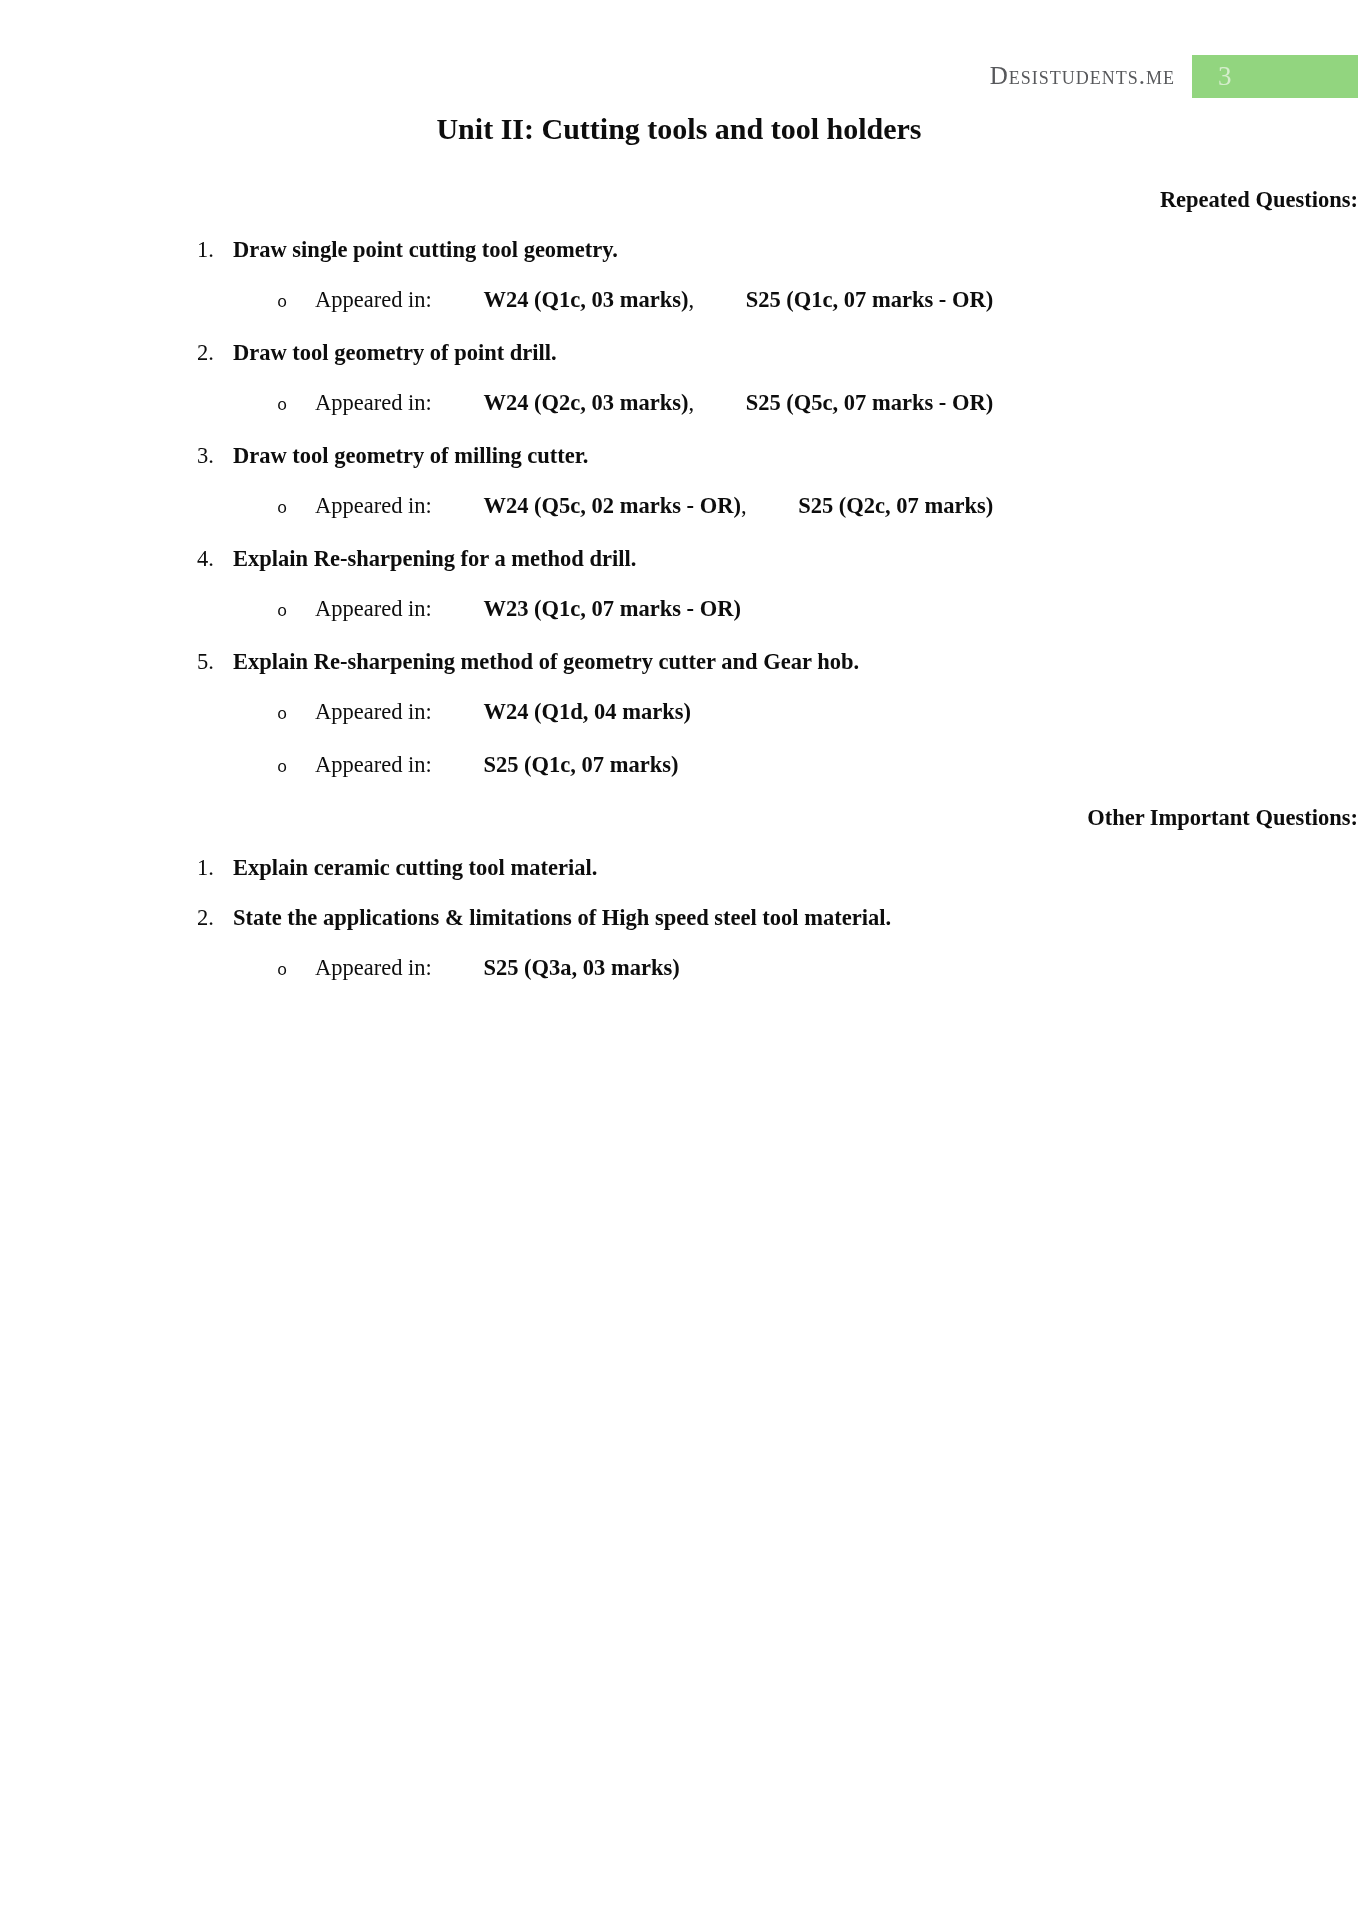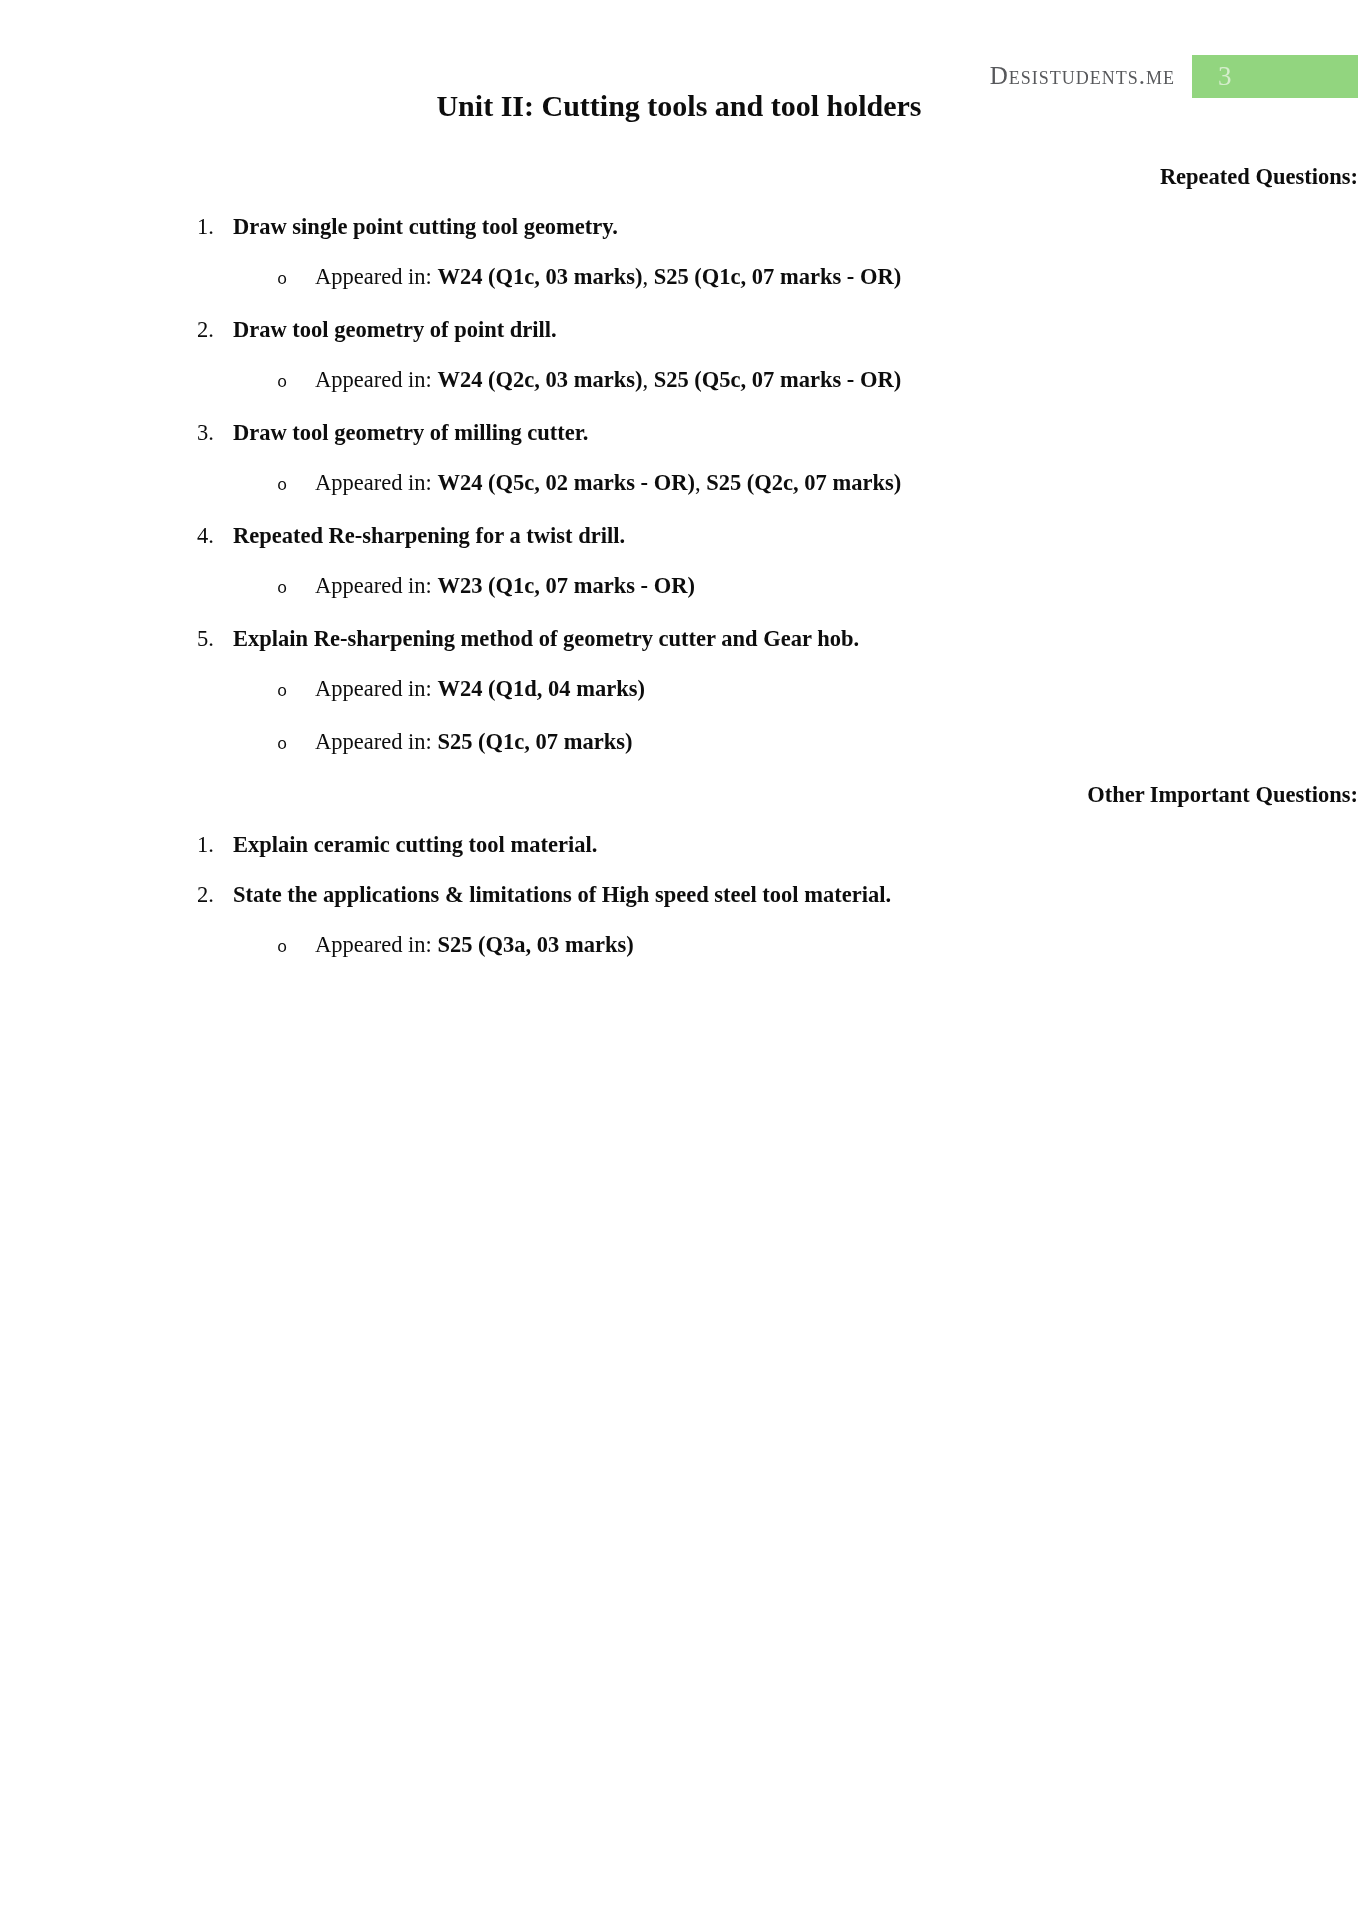--- a/index.html
+++ b/index.html
@@ -28,21 +28,21 @@
     padding-left:26px;
   }
   .page-badge-num {
     font-size:27px;
     color:#d5edcc;
     line-height:1;
   }
   
   .content { position:absolute; top:0; left:0; width:100%; }
   .doc-title {
-    margin-top:85px;
+    margin-top:108px;
     text-align:center;
     font-size:30px; font-weight:bold;
     line-height:42px;
   }
   .flow { margin-top:25px; }
   .line { line-height:50px; font-size:22.5px; }
   .section-heading {
     padding-left:157px;
     font-weight:bold;
     text-align:right;
@@ -52,21 +52,21 @@
     display:inline-block; width:36px;
     font-weight:normal;
   }
   .q-text { font-weight:bold; }
   .a-row { padding-left:277px; }
   .a-bullet {
     display:inline-block; width:38px;
     font-family:"Liberation Mono","DejaVu Sans Mono",monospace;
     font-size:17px;
   }
-  .a-text b { font-weight:bold; }
+  .a-text b { font-weight:bold;margin-left:46px; }
 </style>
 </head>
 <body>
 
 <div class="page">
 
   <div class="site-name">Desistudents.me</div>
   <div class="page-badge" style="background: rgb(146, 213, 127);">
     <span class="page-badge-num">3</span>
   </div>
@@ -80,21 +80,21 @@
 
       <div class="line q-row"><span class="q-num">1.</span><span class="q-text">Draw single point cutting tool geometry.</span></div>
       <div class="line a-row"><span class="a-bullet">o</span><span class="a-text"><span>Appeared in: </span><b>W24 (Q1c, 03 marks)</b><span>, </span><b>S25 (Q1c, 07 marks - OR)</b></span></div>
 
       <div class="line q-row"><span class="q-num">2.</span><span class="q-text">Draw tool geometry of point drill.</span></div>
       <div class="line a-row"><span class="a-bullet">o</span><span class="a-text"><span>Appeared in: </span><b>W24 (Q2c, 03 marks)</b><span>, </span><b>S25 (Q5c, 07 marks - OR)</b></span></div>
 
       <div class="line q-row"><span class="q-num">3.</span><span class="q-text">Draw tool geometry of milling cutter.</span></div>
       <div class="line a-row"><span class="a-bullet">o</span><span class="a-text"><span>Appeared in: </span><b>W24 (Q5c, 02 marks - OR)</b><span>, </span><b>S25 (Q2c, 07 marks)</b></span></div>
 
-      <div class="line q-row"><span class="q-num">4.</span><span class="q-text">Repeated Re-sharpening for a twist drill.</span></div>
+      <div class="line q-row"><span class="q-num">4.</span><span class="q-text">Explain Re-sharpening for a method drill.</span></div>
       <div class="line a-row"><span class="a-bullet">o</span><span class="a-text"><span>Appeared in: </span><b>W23 (Q1c, 07 marks - OR)</b></span></div>
 
       <div class="line q-row"><span class="q-num">5.</span><span class="q-text">Explain Re-sharpening method of geometry cutter and Gear hob.</span></div>
       <div class="line a-row"><span class="a-bullet">o</span><span class="a-text"><span>Appeared in: </span><b>W24 (Q1d, 04 marks)</b></span></div>
 
       <div class="line a-row"><span class="a-bullet">o</span><span class="a-text"><span>Appeared in: </span><b>S25 (Q1c, 07 marks)</b></span></div>
 
       <div class="line section-heading">Other Important Questions:</div>
 
       <div class="line q-row"><span class="q-num">1.</span><span class="q-text">Explain ceramic cutting tool material.</span></div>

